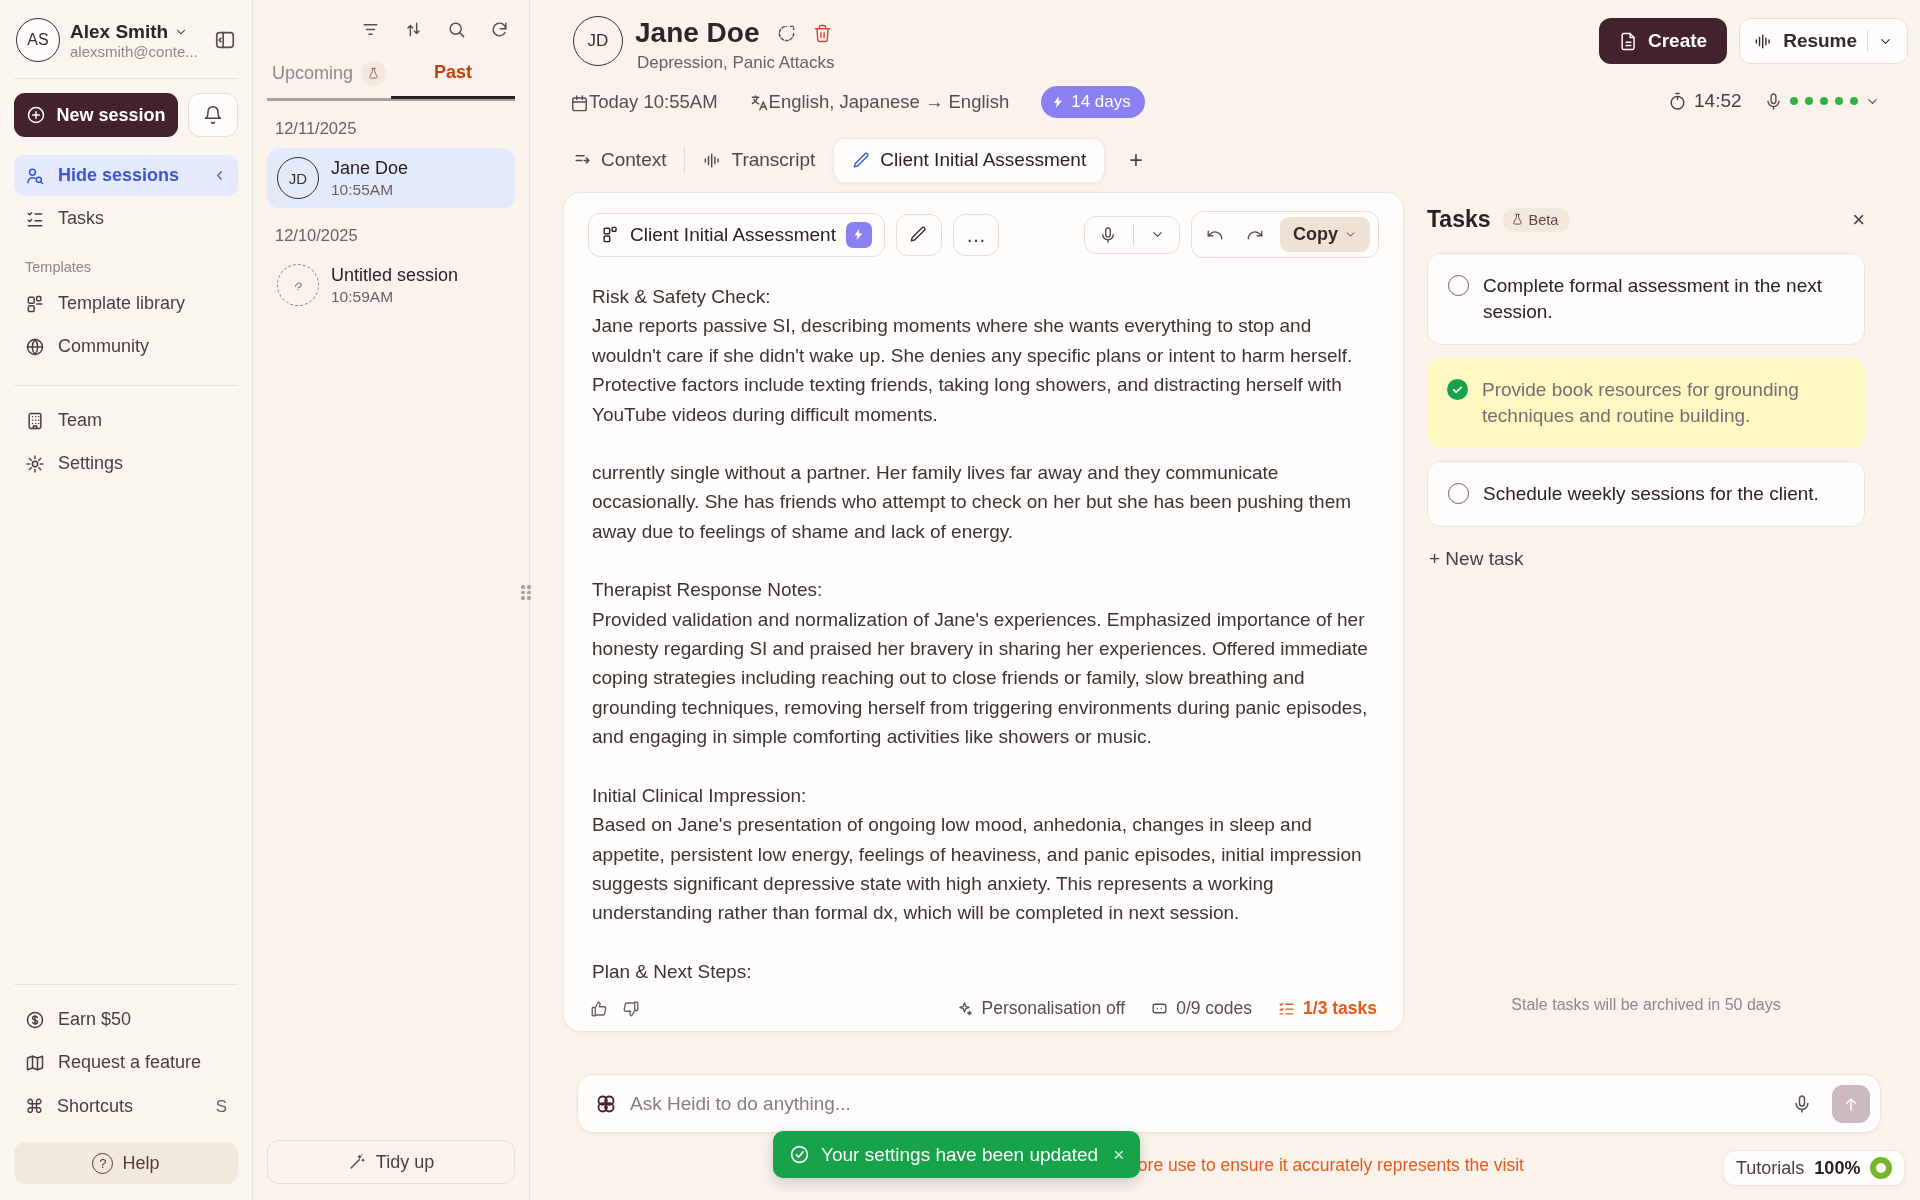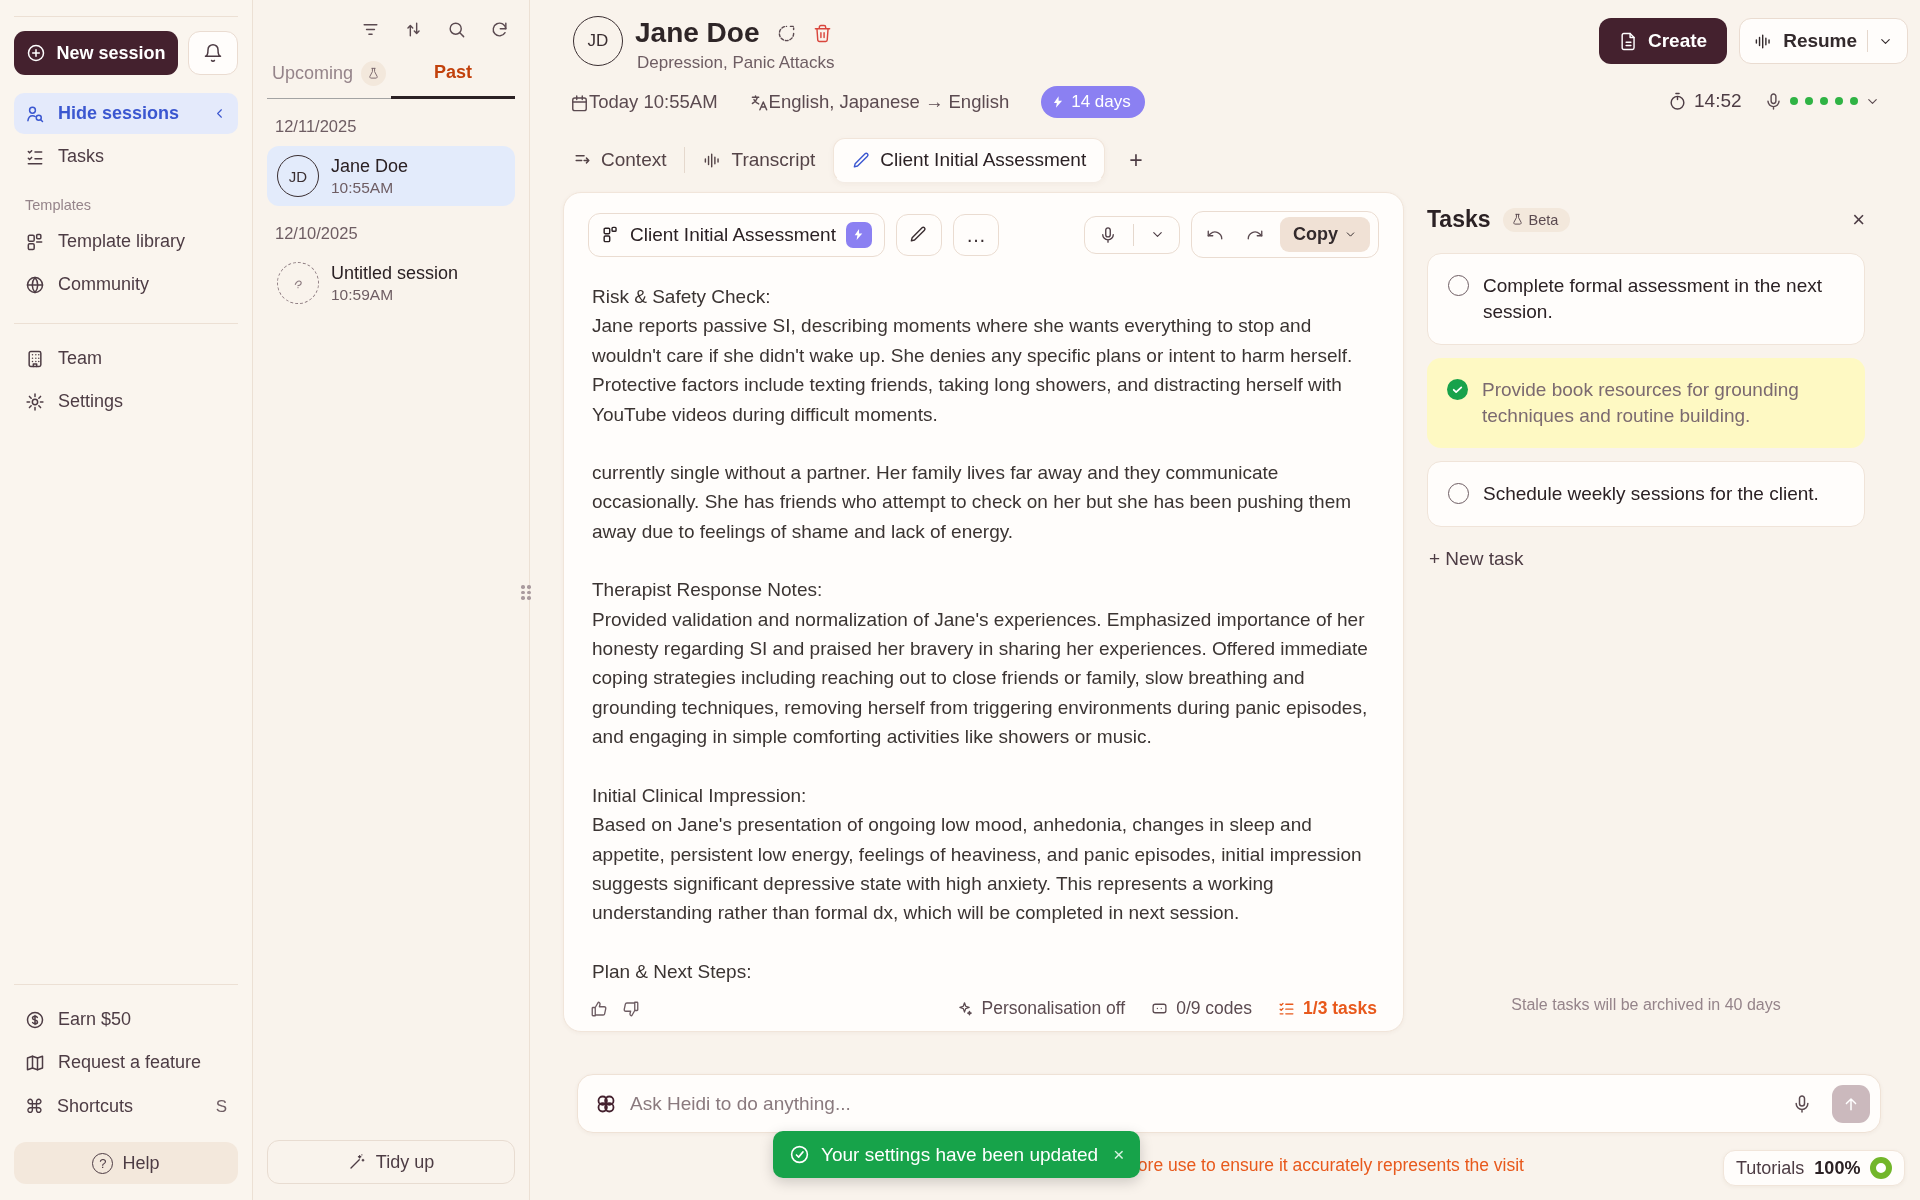--- a/index.html
+++ b/index.html
@@ -38,21 +38,21 @@
   .help-btn { background:#f3e8dc; border:none; border-radius:12px; height:42px; margin-top:12px;
     display:flex; align-items:center; justify-content:center; gap:9px; font-size:18px; font-weight:500; color:#4d3c44; cursor:pointer; font-family:inherit; }
   .q-circle { width:21px; height:21px; border:1.6px solid #4d3c44; border-radius:50%; font-size:13px;
     display:flex; align-items:center; justify-content:center; }
 
   
   .sessions { position:absolute; left:253px; top:0; width:277px; height:1200px;
     border-right:1px solid #ece0d4; padding:18px 14px 16px; display:flex; flex-direction:column; }
   .panel-icons { display:flex; justify-content:flex-end; gap:24px; color:#5b4a50; padding:2px 6px 14px; }
   .panel-icons > span { cursor:pointer; }
-  .seg-tabs { display:flex; border-bottom:1px solid #a3a3a3; }
+  .seg-tabs { display:flex; border-bottom:3px solid #a3a3a3; }
   .seg { flex:1; display:flex; align-items:center; justify-content:center; gap:8px;
     padding:8px 4px 12px; font-size:18px; color:#95848a; cursor:pointer; }
   .seg.past { font-weight:bold; color:#c2410c; border-bottom:3px solid #2b2124; margin-bottom:-1px; }
   .flask-badge { width:25px; height:25px; border-radius:50%; background:#f3e8dc; color:#7a686d;
     display:flex; align-items:center; justify-content:center; }
   .date-label { font-size:16.5px; color:#6e5d63; padding:18px 8px 10px; }
   .session-item { display:flex; align-items:center; gap:12px; padding:9px 10px; border-radius:12px; cursor:pointer; }
   .session-item.selected { background:#e3ebfb; }
   .s-avatar { width:42px; height:42px; border-radius:50%; border:1.5px solid #3a2e31;
     display:flex; align-items:center; justify-content:center; font-size:15px; color:#3a2e31; flex:none; }
@@ -159,20 +159,39 @@
     border:1px solid #f1e5da; border-radius:12px; box-shadow:0 1px 4px rgba(90,60,40,.06);
     display:flex; align-items:center; gap:10px; padding:0 12px; cursor:pointer; }
   .tut-label { font-size:18px; font-weight:500; color:#4d3c44; }
   .tut-pct { font-size:18px; font-weight:bold; color:#2b2124; }
   .donut { width:22px; height:22px; border:6px solid #72b62a; border-radius:50%; background:#fff; }
 </style>
 </head>
 <body>
 
 <div class="sidebar">
+  <div class="user-row">
+    <div class="avatar">AS</div>
+    <div class="user-meta">
+      <div class="user-name">
+          <span>Alex Smith</span>
+        <svg class="ic" width="14" height="14" viewBox="0 0 24 24">
+            <path d="M6 9l6 6 6-6"></path>
+          </svg>
+      </div>
+      <div class="user-email">alexsmith@conte...</div>
+    </div>
+    <span class="collapse-btn">
+      <svg class="ic" width="22" height="22" viewBox="0 0 24 24">
+          <rect x="3" y="4" width="18" height="16" rx="3"></rect>
+          <line x1="10" y1="4" x2="10" y2="20"></line>
+          <path d="M7.5 10l-2 2 2 2"></path>
+        </svg>
+    </span>
+  </div>
   <hr class="side-div">
   <div class="action-row">
     <button class="new-session">
       <svg class="ic" width="20" height="20" viewBox="0 0 24 24">
           <circle cx="12" cy="12" r="9"></circle>
           <path d="M12 8v8M8 12h8"></path>
         </svg>
       <span>New session</span>
     </button>
     <button class="bell-btn">
@@ -584,21 +603,21 @@
         </svg>
     </span>
     <span class="task-text">Provide book resources for grounding techniques and routine building.</span>
   </div>
   <div class="task-card open">
     <span class="task-radio"></span>
     <span class="task-text">Schedule weekly sessions for the client.</span>
   </div>
   <span class="new-task">+ New task</span>
 </div>
-<div class="stale-note">Stale tasks will be archived in 40 days</div>
+<div class="stale-note">Stale tasks will be archived in 50 days</div>
 
 <div class="ask-bar">
   <svg class="ic" width="24" height="24" viewBox="0 0 24 24" style="color:#44212e" stroke-width="1.6">
     <circle cx="8.7" cy="8.7" r="4.2"></circle>
       <circle cx="15.3" cy="8.7" r="4.2"></circle>
       <circle cx="8.7" cy="15.3" r="4.2"></circle>
       <circle cx="15.3" cy="15.3" r="4.2"></circle>
   </svg>
   <input class="ask-input" placeholder="Ask Heidi to do anything..." style="">
   <span class="ask-mic">

